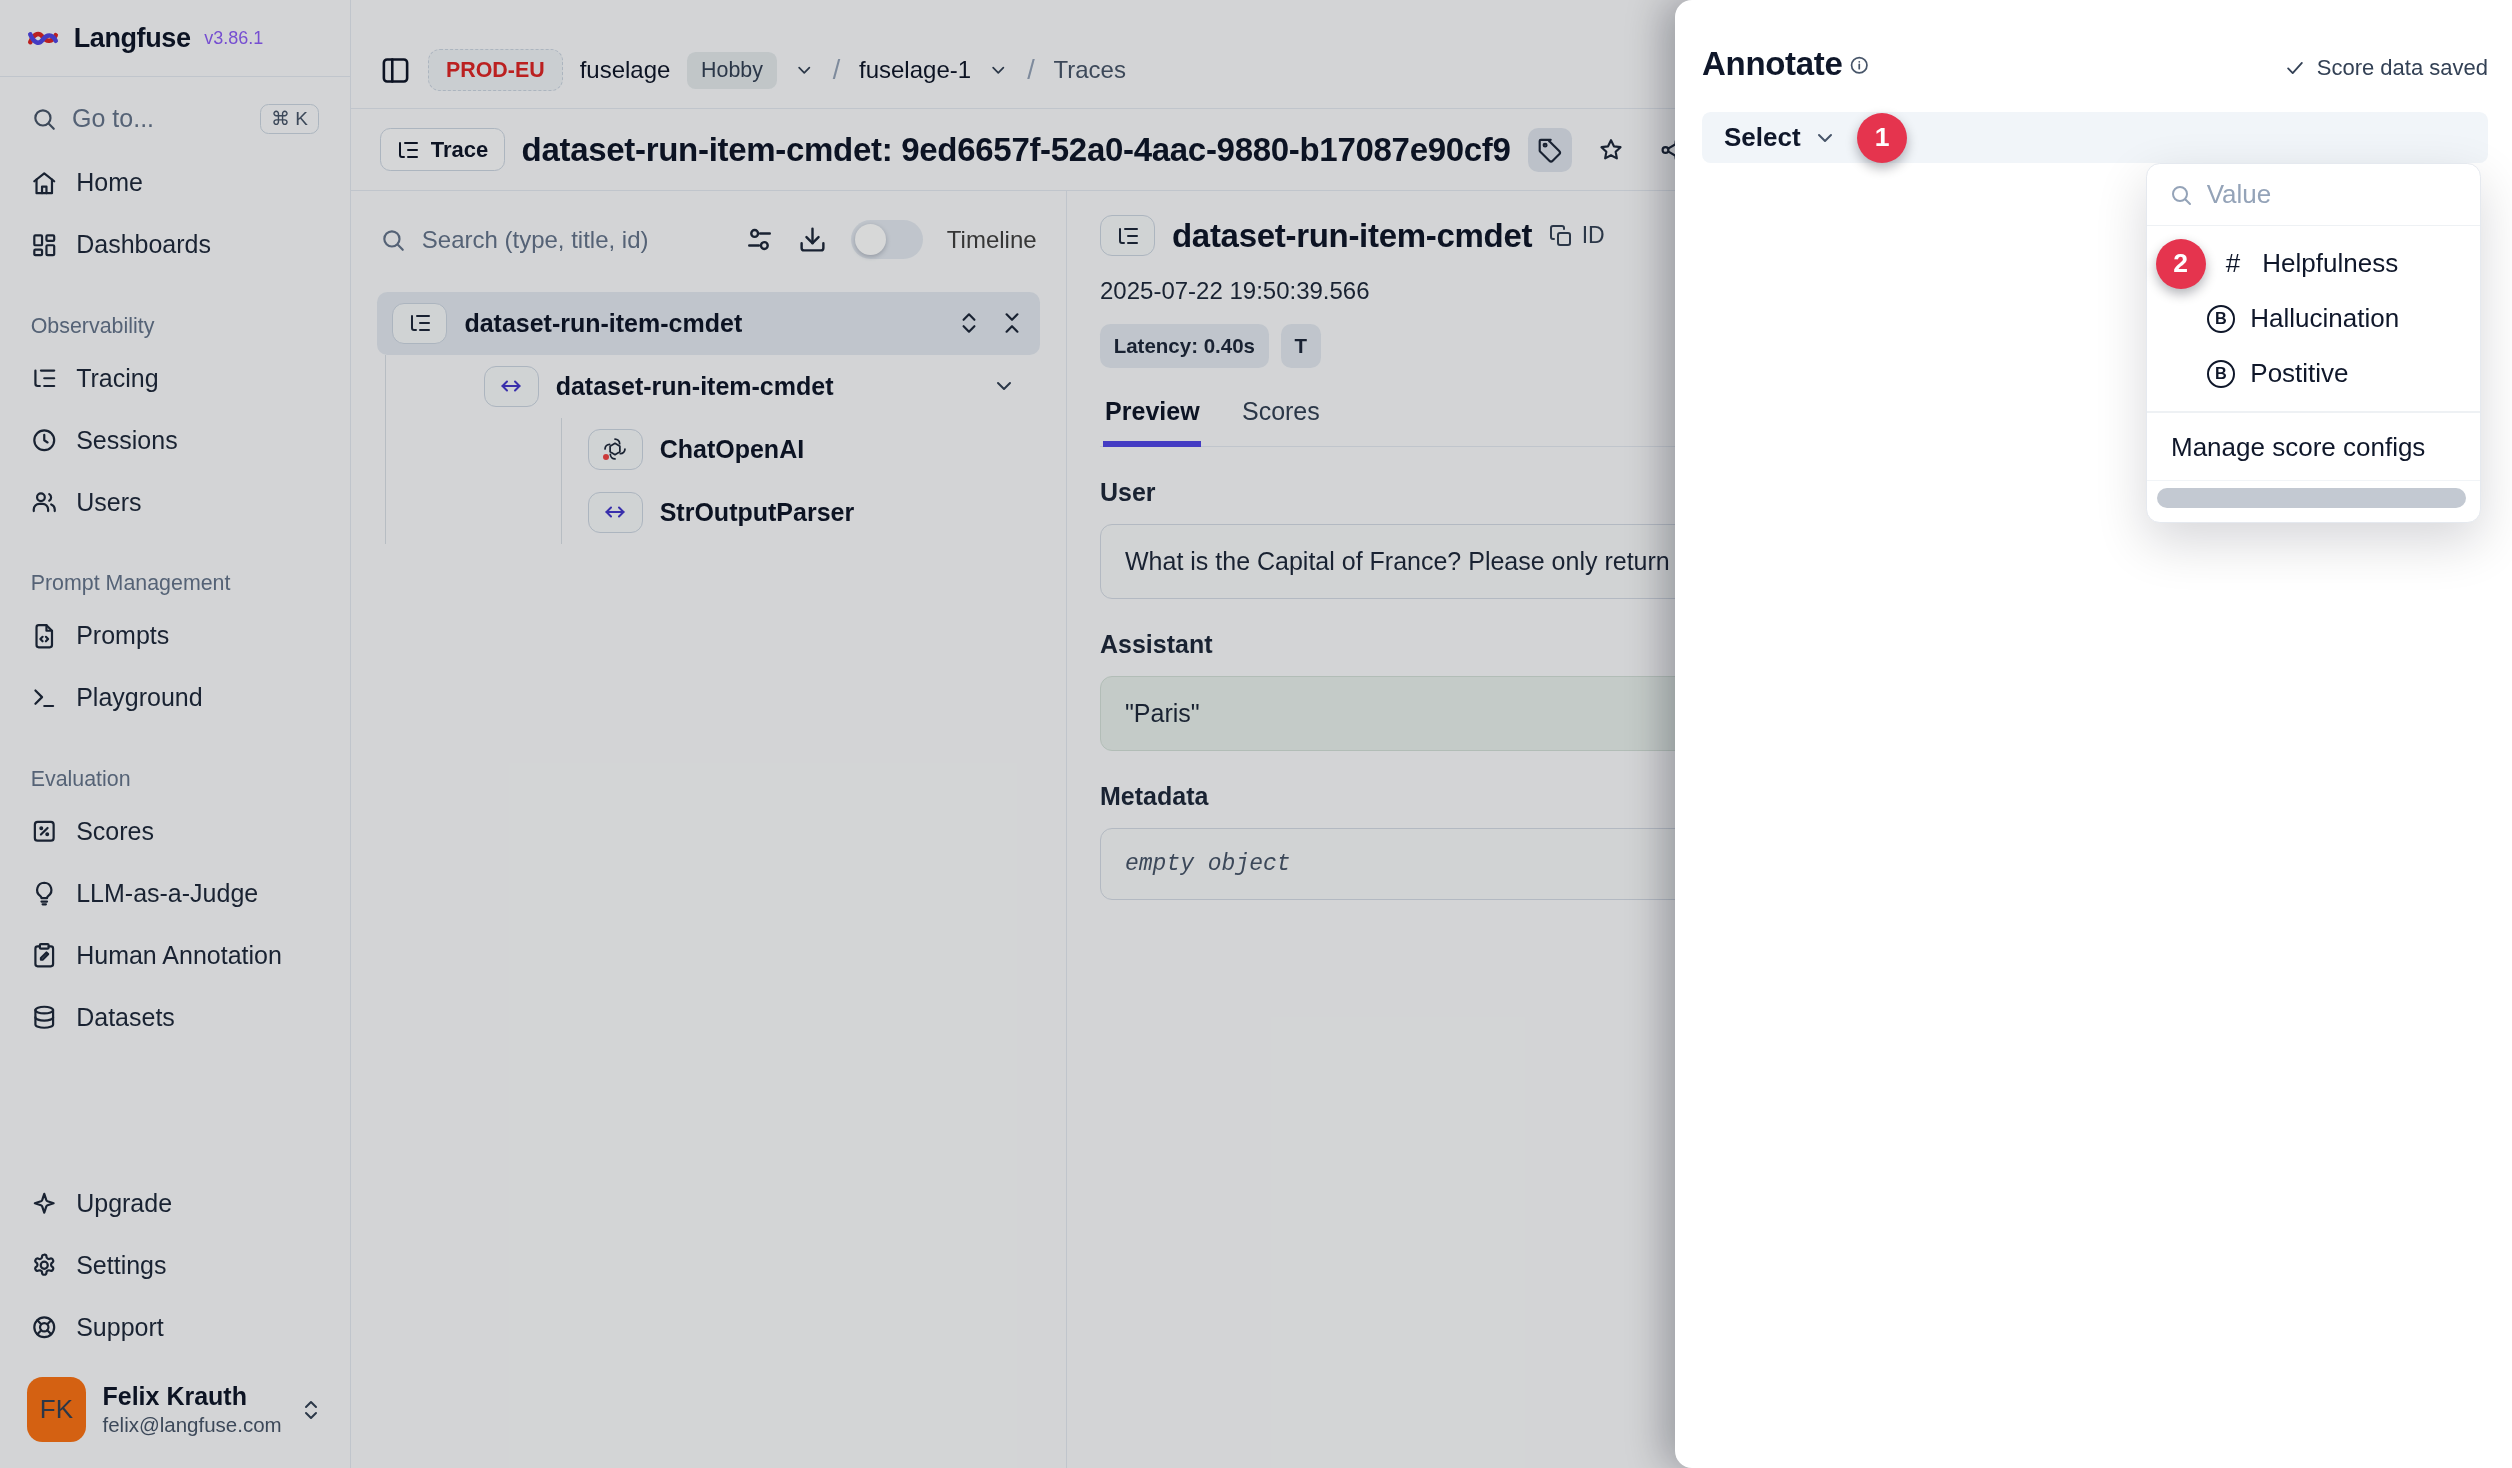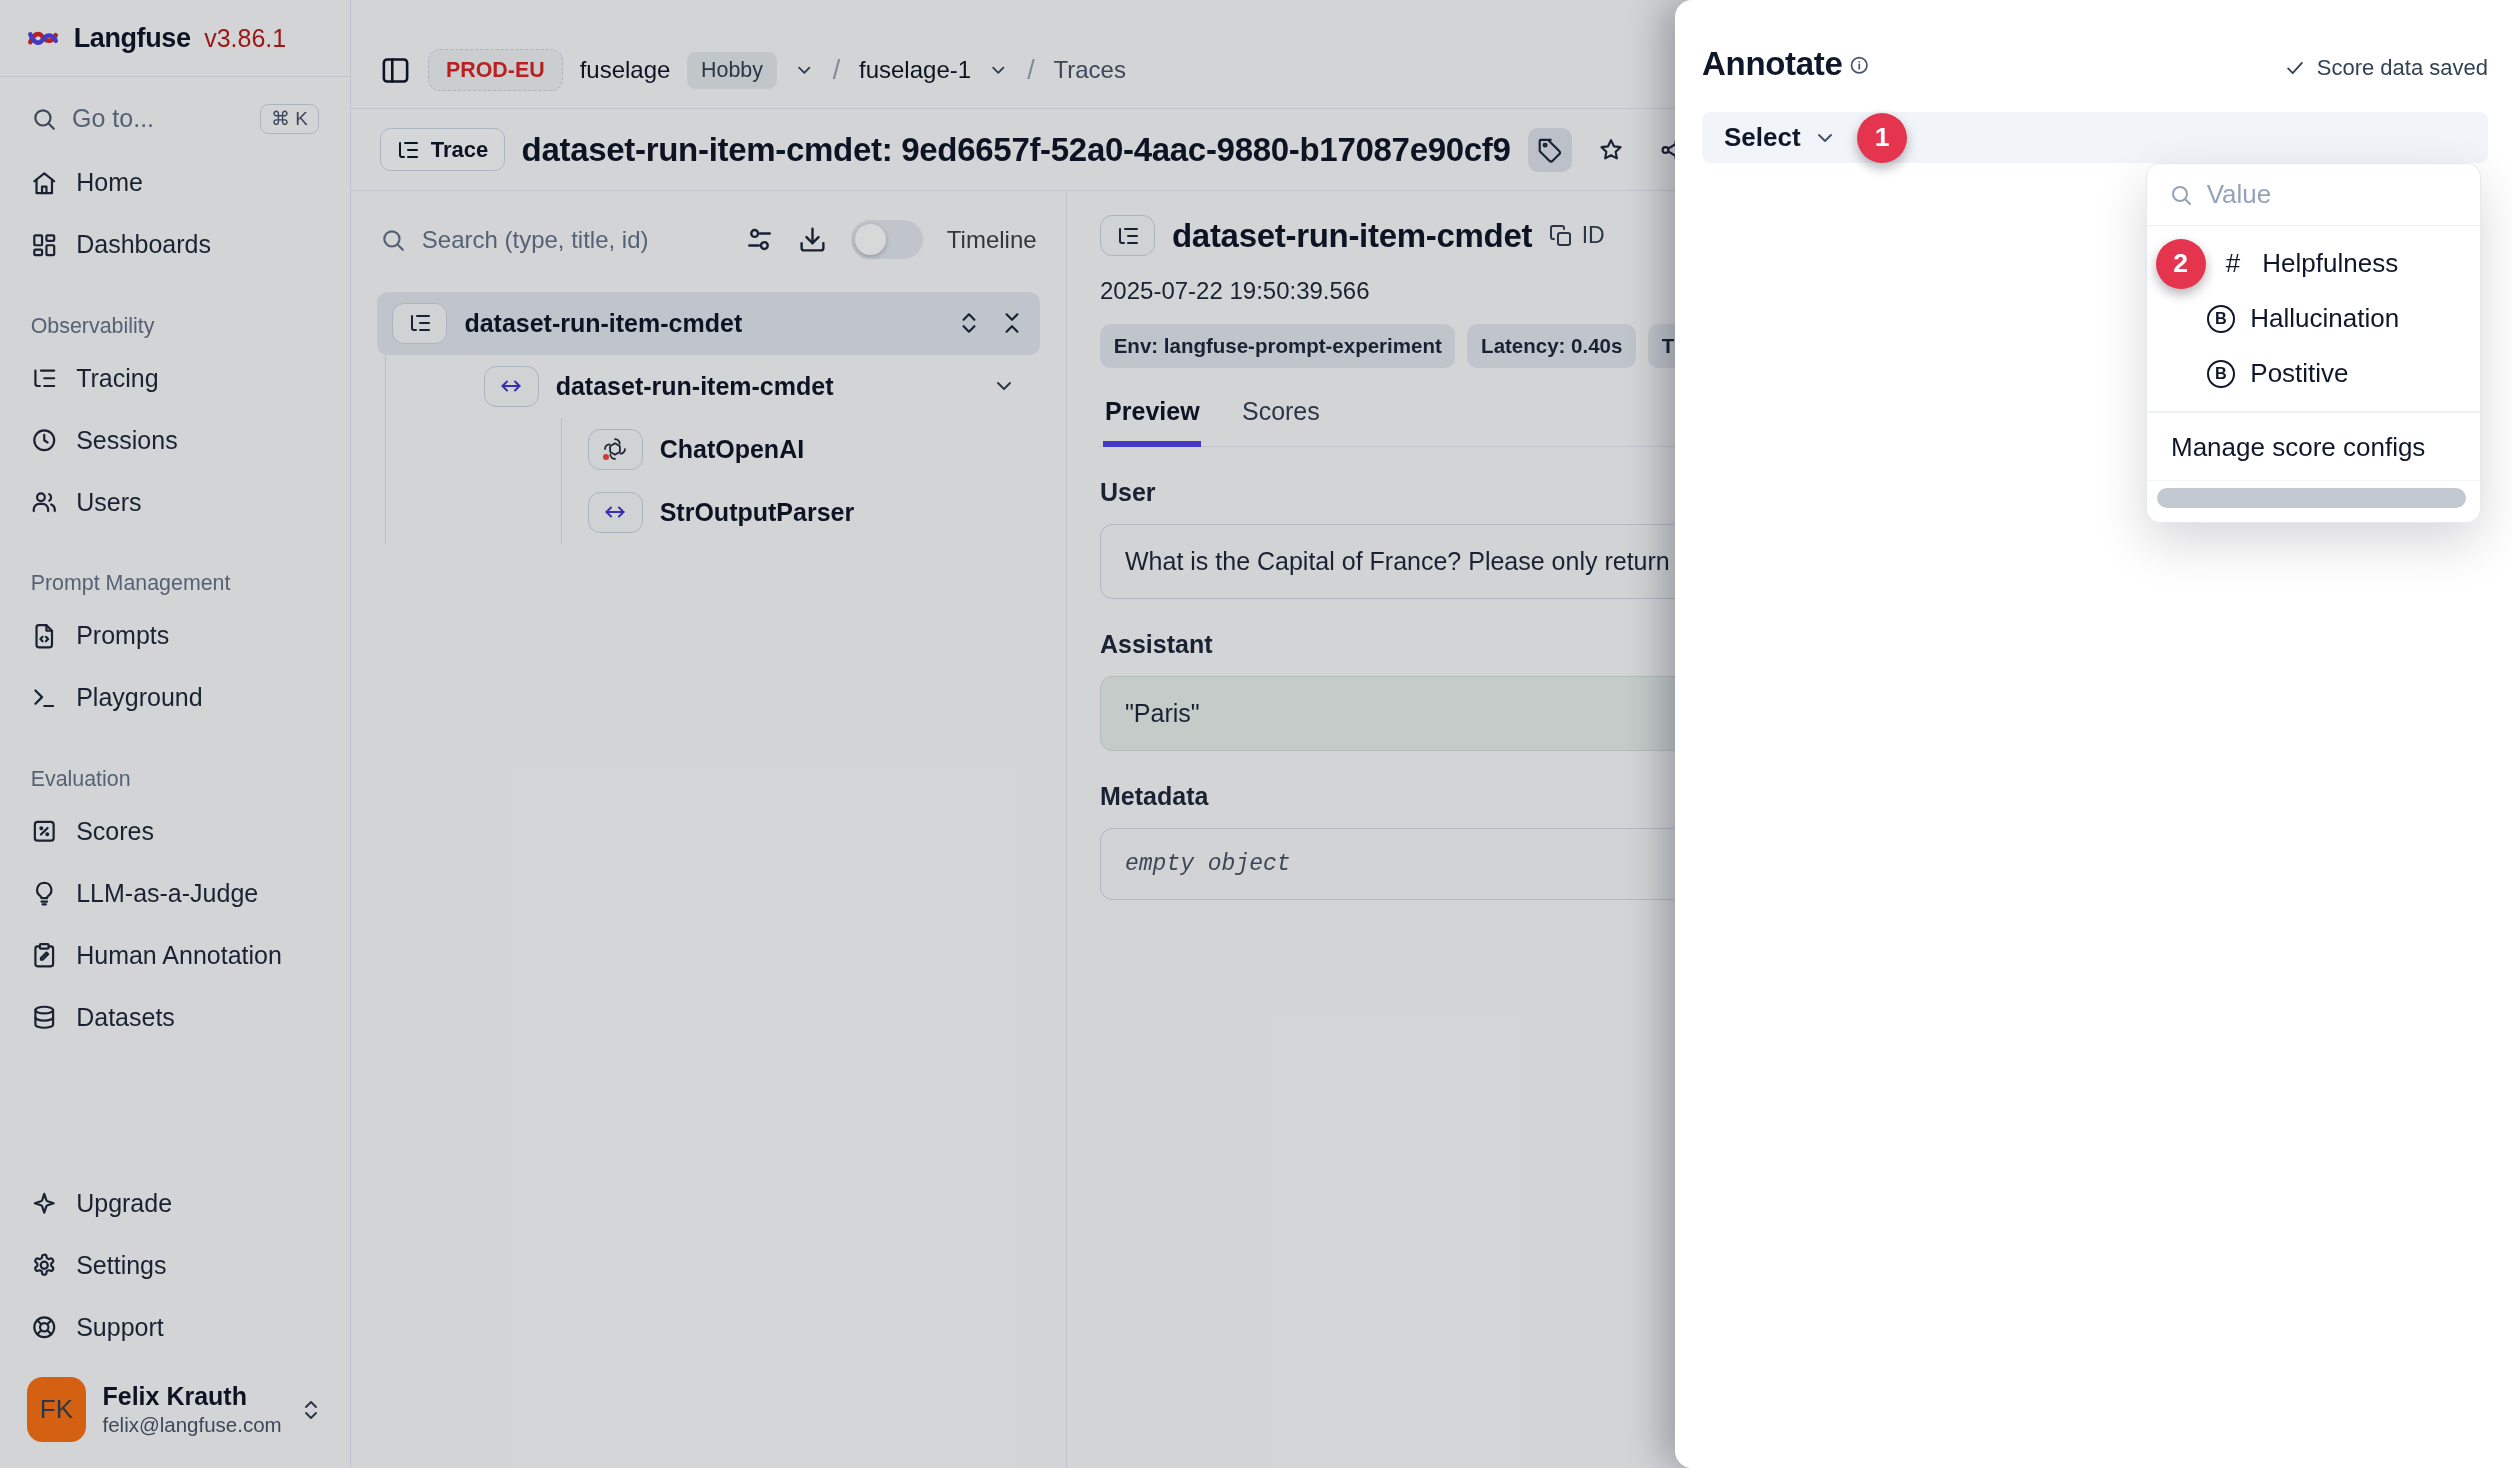--- a/index.html
+++ b/index.html
@@ -12,21 +12,21 @@
   .ic { display: inline-flex; flex: none; }
   .ic svg { width: 100%; height: 100%; display: block; }
 
   .app { display: flex; width: 100%; height: 100%; }
 
   
   .sidebar { width: 351px; flex: none; background: #f8fafc; border-right: 1.7px solid #e2e8f0; display: flex; flex-direction: column; }
   .sb-header { height: 77px; flex: none; display: flex; align-items: center; gap: 13.7px; padding: 15px 26px; border-bottom: 1.7px solid #e2e8f0; }
   .logo { width: 34px; height: 34px; }
   .brand { font-size: 27px; font-weight: 700; letter-spacing: -0.4px; }
-  .version { font-size: 25px; color: #b91c1c; }
+  .version { font-size: 18px; color: #8b5cf6; }
   .goto { margin: 13.7px 17px 0; height: 56px; display: flex; align-items: center; gap: 15.4px; padding: 0 13.7px; color: #64748b; font-size: 25px; border-radius: 10.3px; }
   .goto .ic { width: 26px; height: 26px; color: #475569; }
   .kbd { margin-left: auto; border: 1.7px solid #cbd5e1; border-radius: 8.6px; padding: 2.6px 10.3px; font-size: 19px; color: #475569; }
   .nav { padding: 5.1px 17px 0; display: flex; flex-direction: column; }
   .nav-item { height: 62px; display: flex; align-items: center; gap: 19px; padding: 0 13.7px; font-size: 25px; font-weight: 500; color: #1e293b; border-radius: 8.6px; cursor: pointer; }
   .nav-item .ic { width: 26.5px; height: 26.5px; color: #1e293b; }
   .section-label { margin: 38px 0 8.6px; padding: 0 13.7px; font-size: 21.4px; font-weight: 500; color: #64748b; }
   .sb-bottom { margin-top: auto; padding: 0 17px; }
   .user-row { display: flex; align-items: center; gap: 17px; padding: 19px 10.3px 26px; }
   .avatar { width: 65px; height: 65px; border-radius: 15.4px; background: #f97316; display: flex; align-items: center; justify-content: center; font-size: 26px; color: #334155; }
@@ -537,21 +537,20 @@
                 <svg viewBox="0 0 24 24" fill="none" stroke="currentColor" stroke-width="2" stroke-linecap="round" stroke-linejoin="round">
                   <rect x="9" y="9" width="12" height="12" rx="2"></rect>
                   <path d="M5 15H4a2 2 0 0 1-2-2V4a2 2 0 0 1 2-2h9a2 2 0 0 1 2 2v1"></path>
                 </svg>
               </span>
             <span>ID</span>
           </span>
         </div>
         <div class="dtime">2025-07-22 19:50:39.566</div>
         <div class="dbadges">
-          <span class="dbadge">Env: langfuse-prompt-experiment</span>
           <span class="dbadge">Latency: 0.40s</span>
           <span class="dbadge">T</span>
         </div>
         <div class="tabs">
           <span class="tab active">Preview</span>
           <span class="tab">Scores</span>
         </div>
 
         <div class="dsection-label">User</div>
         <div class="dbox">What is the Capital of France? Please only return the C</div>

